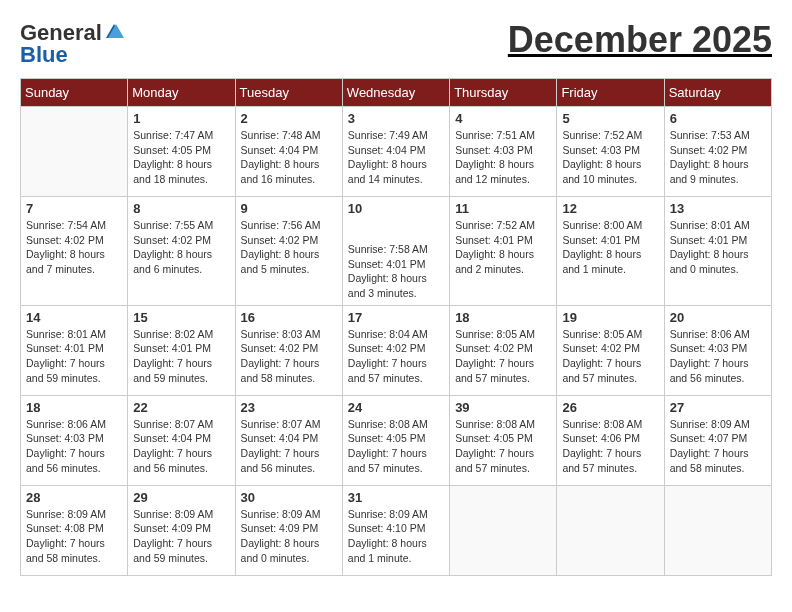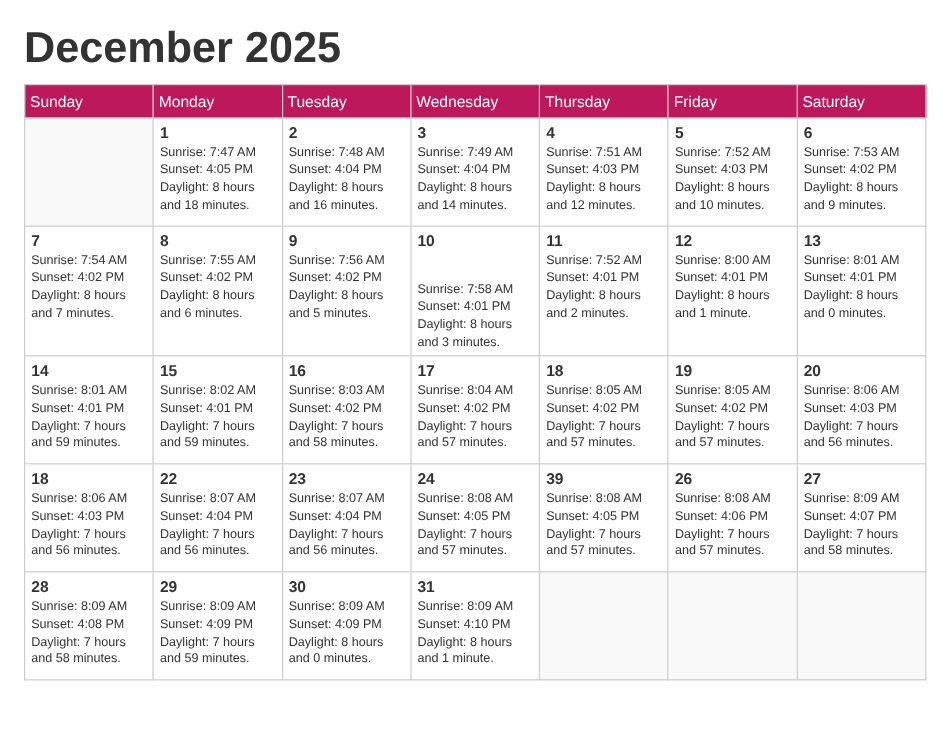--- a/index.html
+++ b/index.html
@@ -16,38 +16,39 @@
       align-items: flex-start;
       margin-bottom: 10px;
     }
     .logo {
       display: flex;
       flex-direction: column;
       align-items: flex-start;
     }
     .title-block {
       text-align: right;
+      text-decoration: underline;
     }
     .month-title {
       font-size: 36px;
       font-weight: bold;
       color: #333;
       line-height: 1.1;
     }
     .location {
       font-size: 16px;
       color: #555;
     }
     .calendar {
       width: 100%;
       border-collapse: collapse;
       font-size: 11px;
     }
     .calendar th {
-      background: #be185d;
+      background: #7f1d1d;
       color: #fff;
       padding: 6px 4px;
       text-align: left;
       font-size: 13px;
       font-weight: normal;
       border: 1px solid #ccc;
     }
     .calendar td {
       border: 1px solid #ccc;
       vertical-align: top;
@@ -67,20 +68,32 @@
       font-size: 10.5px;
       color: #333;
       line-height: 1.4;
     }
     .empty { background: #f9f9f9; }
   </style>
 </head>
 <body>
 
 <div class="header">
+  <div class="logo">
+    <div style="display:flex;align-items:center;gap:2px;">
+      <span style="font-size:22px;font-weight:bold;color:#333;">
+        <span style="color:#333;">General</span>
+      </span>
+      <svg width="20" height="18" viewBox="0 0 20 18" style="margin-top:-4px;">
+        <polygon points="2,16 10,2 18,16" fill="#1a5fa8"></polygon>
+        <polygon points="10,16 18,2 26,16" fill="#4a9fd4" transform="translate(-6,0)"></polygon>
+      </svg>
+    </div>
+    <span style="font-size:22px;font-weight:bold;color:#1a5fa8;margin-top:-4px;margin-left:0;">Blue</span>
+  </div>
   <div class="title-block">
     <div class="month-title">December 2025</div>
   </div>
 </div>
 
 <table class="calendar">
   <thead>
     <tr>
     <th>Sunday</th>
         <th>Monday</th>

